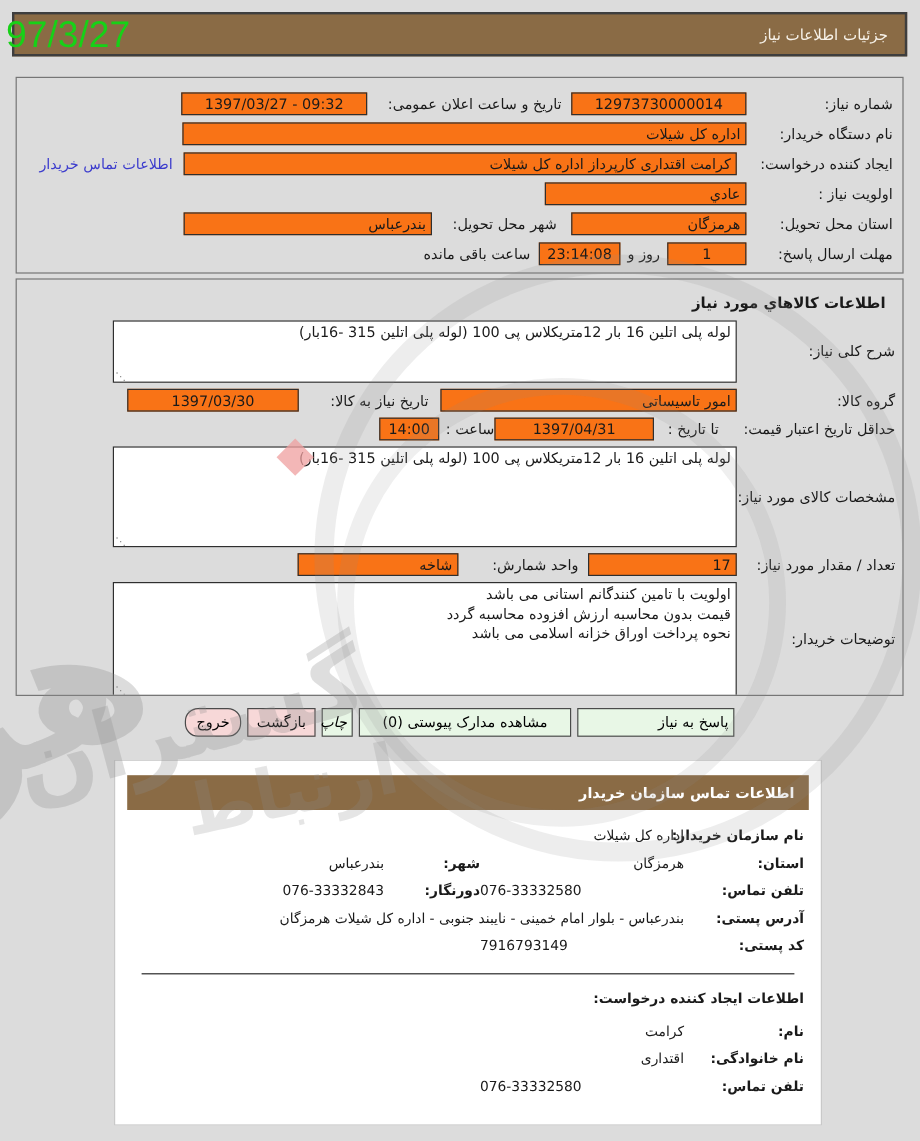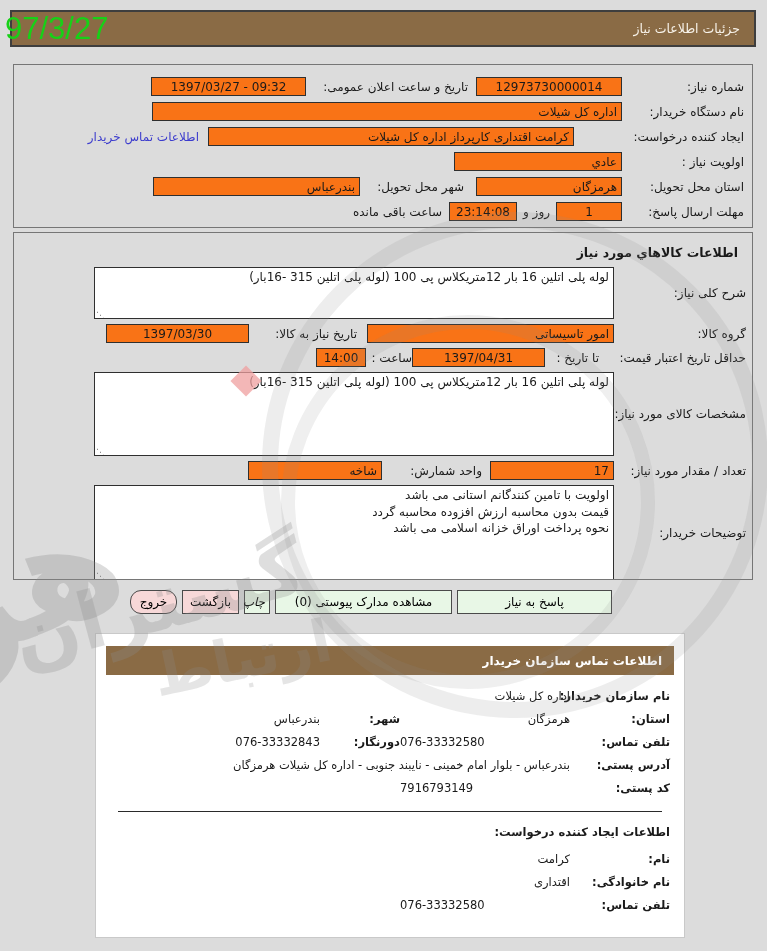--- a/index.html
+++ b/index.html
@@ -23,21 +23,21 @@
   }
 
   
   .panel{position:absolute;left:13px;width:740px;box-sizing:border-box;
     border:1px solid #767676;background:#dcdcdc;}
   .p1{top:64px;height:164px;padding-top:12px;}
   .p2{top:232px;height:348px;padding-top:12px;overflow:hidden;}
 
   .row{display:flex;align-items:center;margin:0 8px 6px 8px;height:19px;}
   .lbl{flex:none;width:122px;white-space:nowrap;}
-  .lblw{flex:none;width:130px;white-space:nowrap;padding-left:40px;}
+  .lblw{flex:none;width:130px;white-space:nowrap;}
   .box{
     background:#f97316;border:1px solid #2f2f2f;height:19px;box-sizing:border-box;
     display:flex;align-items:center;padding:0 4px;flex:none;overflow:hidden;white-space:nowrap;
   }
   .c{justify-content:center;}
   .midlbl{flex:none;white-space:nowrap;}
   .link{color:#3c3ccd;text-decoration:none;margin-right:9px;white-space:nowrap;cursor:pointer;}
 
   
   .h2{font-weight:bold;font-size:12.5px;margin:0 14px 7px 0;}
@@ -54,21 +54,21 @@
   .t3{height:95px;}
 
   
   .btnrow{position:absolute;top:590px;right:155px;display:flex;gap:5px;z-index:2;}
   .btn{
     font-family:inherit;font-size:12px;height:24px;border:1px solid #4a4a4a;cursor:pointer;
     padding:0 4px;box-sizing:border-box;white-space:nowrap;
   }
   .green{background:#e8f7e6;}
   .pink{background:#f7d8d8;}
-  .w1{width:155px;} .w2{width:177px;} .w3{width:26px;font-style:italic;} .w4{width:57px;} .w5{width:47px;border-radius:11px;}
+  .w1{width:131px;text-align:right;} .w2{width:177px;} .w3{width:26px;font-style:italic;} .w4{width:57px;} .w5{width:47px;border-radius:11px;}
 
   
   .card{
     position:absolute;left:95px;top:633px;width:590px;height:305px;box-sizing:border-box;
     background:#fff;border:1px solid #c9c9c9;z-index:2;font-size:11.5px;
   }
   .cardheader{
     margin:12px 10px 0 10px;height:29px;background:#8a6b45;color:#fff;font-weight:bold;
     display:flex;align-items:center;padding:0 12px;font-size:12px;
   }
@@ -97,21 +97,21 @@
     <div class="box c ltr" style="width:146px">12973730000014</div>
     <span class="midlbl" style="width:162px;margin-right:8px">تاریخ و ساعت اعلان عمومی:</span>
     <div class="box c ltr" style="width:155px">1397/03/27 - 09:32</div>
   </div>
   <div class="row">
     <span class="lbl">نام دستگاه خریدار:</span>
     <div class="box" style="width:470px">اداره کل شیلات</div>
   </div>
   <div class="row">
     <span class="lblw">ایجاد کننده درخواست:</span>
-    <div class="box" style="width:366px">کرامت اقتداری کارپرداز اداره کل شیلات</div>
+    <div class="box" style="width:461px">کرامت اقتداری کارپرداز اداره کل شیلات</div>
     <a class="link">اطلاعات تماس خریدار</a>
   </div>
   <div class="row">
     <span class="lbl">اولویت نیاز :</span>
     <div class="box" style="width:168px">عادي</div>
   </div>
   <div class="row">
     <span class="lbl">استان محل تحویل:</span>
     <div class="box" style="width:146px">هرمزگان</div>
     <span class="midlbl" style="margin-right:12px;width:104px">شهر محل تحویل:</span>

